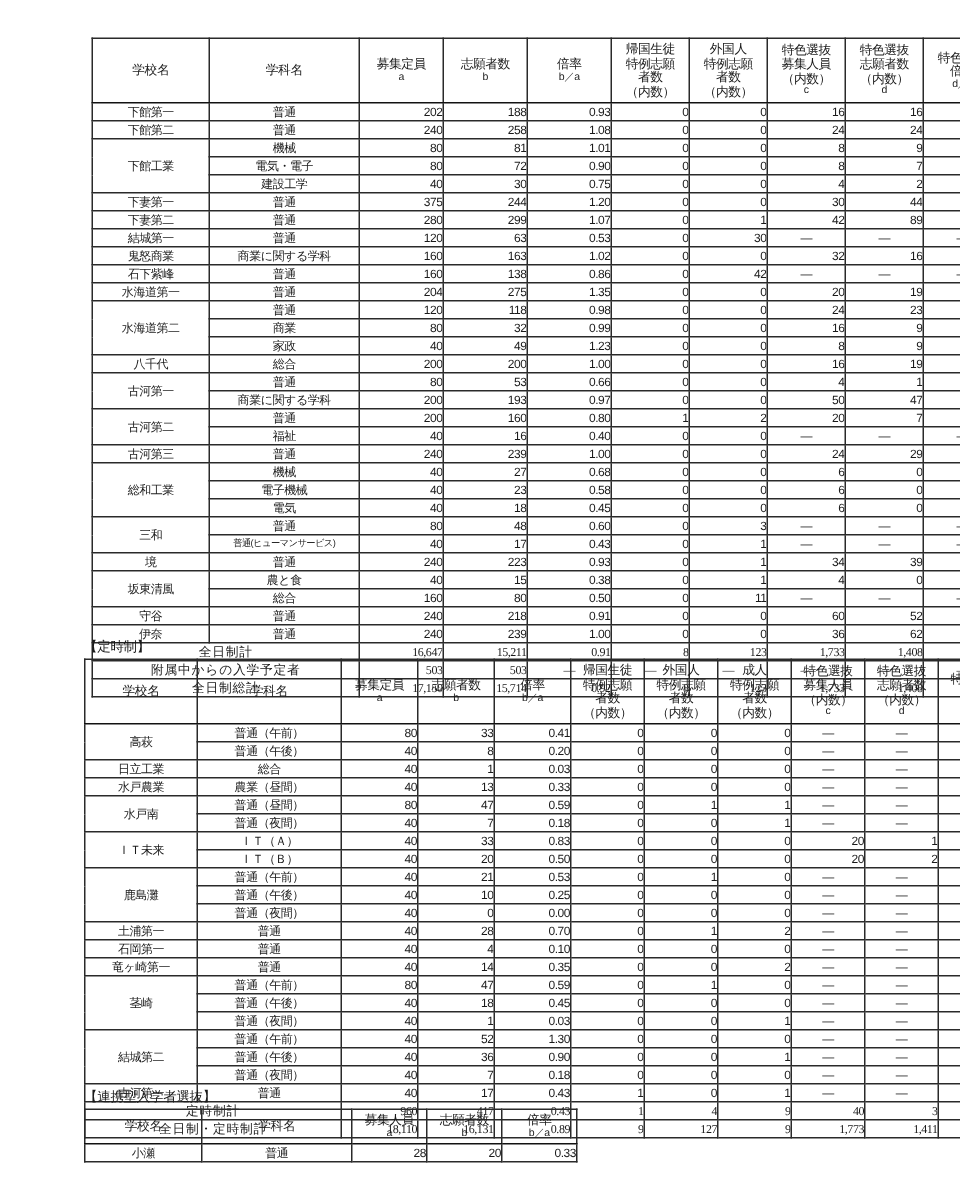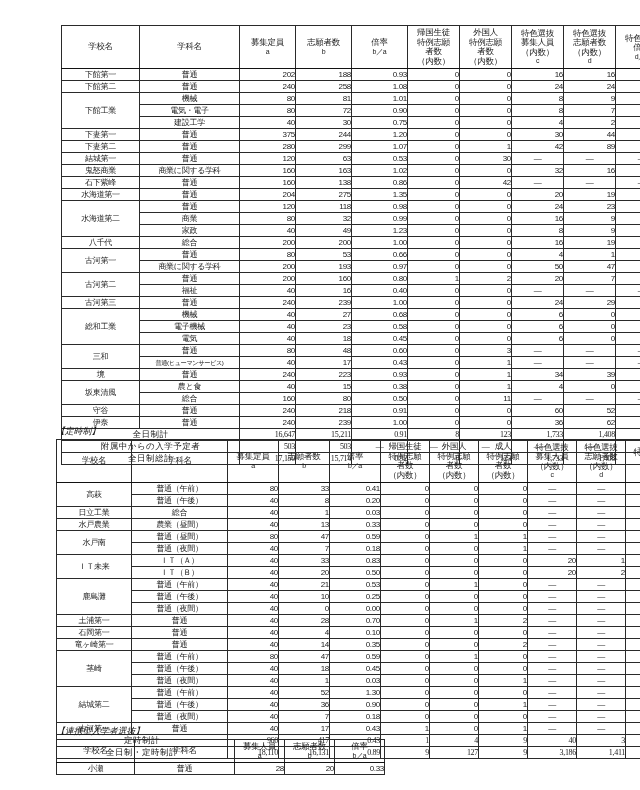--- a/index.html
+++ b/index.html
@@ -25,21 +25,20 @@
   #wrap-zennichi { left: 61px; top: 25px; width: 558px; }
   #wrap-teiji    { left: 56px; top: 426px; width: 563px; }
   #wrap-renkei   { left: 56px; top: 726px; width: 278px; }
 
   .sect-label {
     font-size: 9px;
     line-height: 11px;
     margin-bottom: 2px;
     letter-spacing: -0.2px;
     white-space: nowrap;
-    font-style: italic;
   }
 
   table.grid {
     border-collapse: collapse;
     table-layout: fixed;
     width: 100%;
     border: 1.3px solid #121212;
   }
   table.grid th, table.grid td {
     border: 0.8px solid #2a2a2a;
@@ -953,21 +952,21 @@
             <td class="num">0.08</td>
           </tr>
           <tr class="total">
             <td class="c-total" colspan="2">全日制・定時制計</td>
             <td class="num">18,110</td>
             <td class="num">16,131</td>
             <td class="num">0.89</td>
             <td class="num">9</td>
             <td class="num">127</td>
             <td class="num">9</td>
-            <td class="num">3,186</td>
+            <td class="num">1,773</td>
             <td class="num">1,411</td>
             <td class="num">0.80</td>
           </tr>
         </tbody>
     </table>
   </div>
 
   <div class="tbl-wrap" id="wrap-renkei">
     <div class="sect-label">【連携型入学者選抜】</div>
     <table class="grid" id="tbl-renkei">

